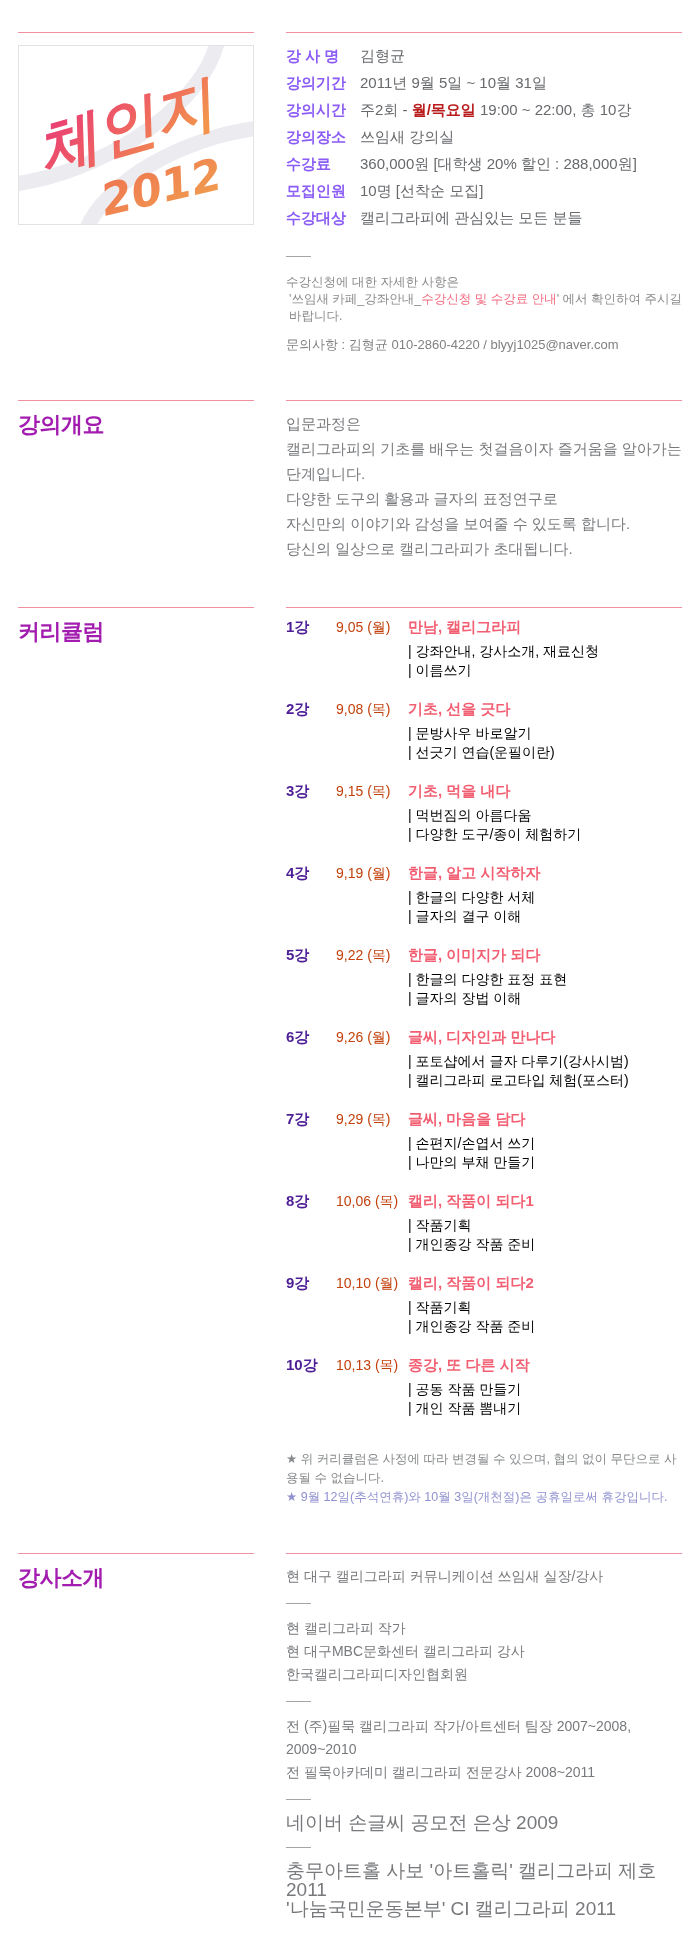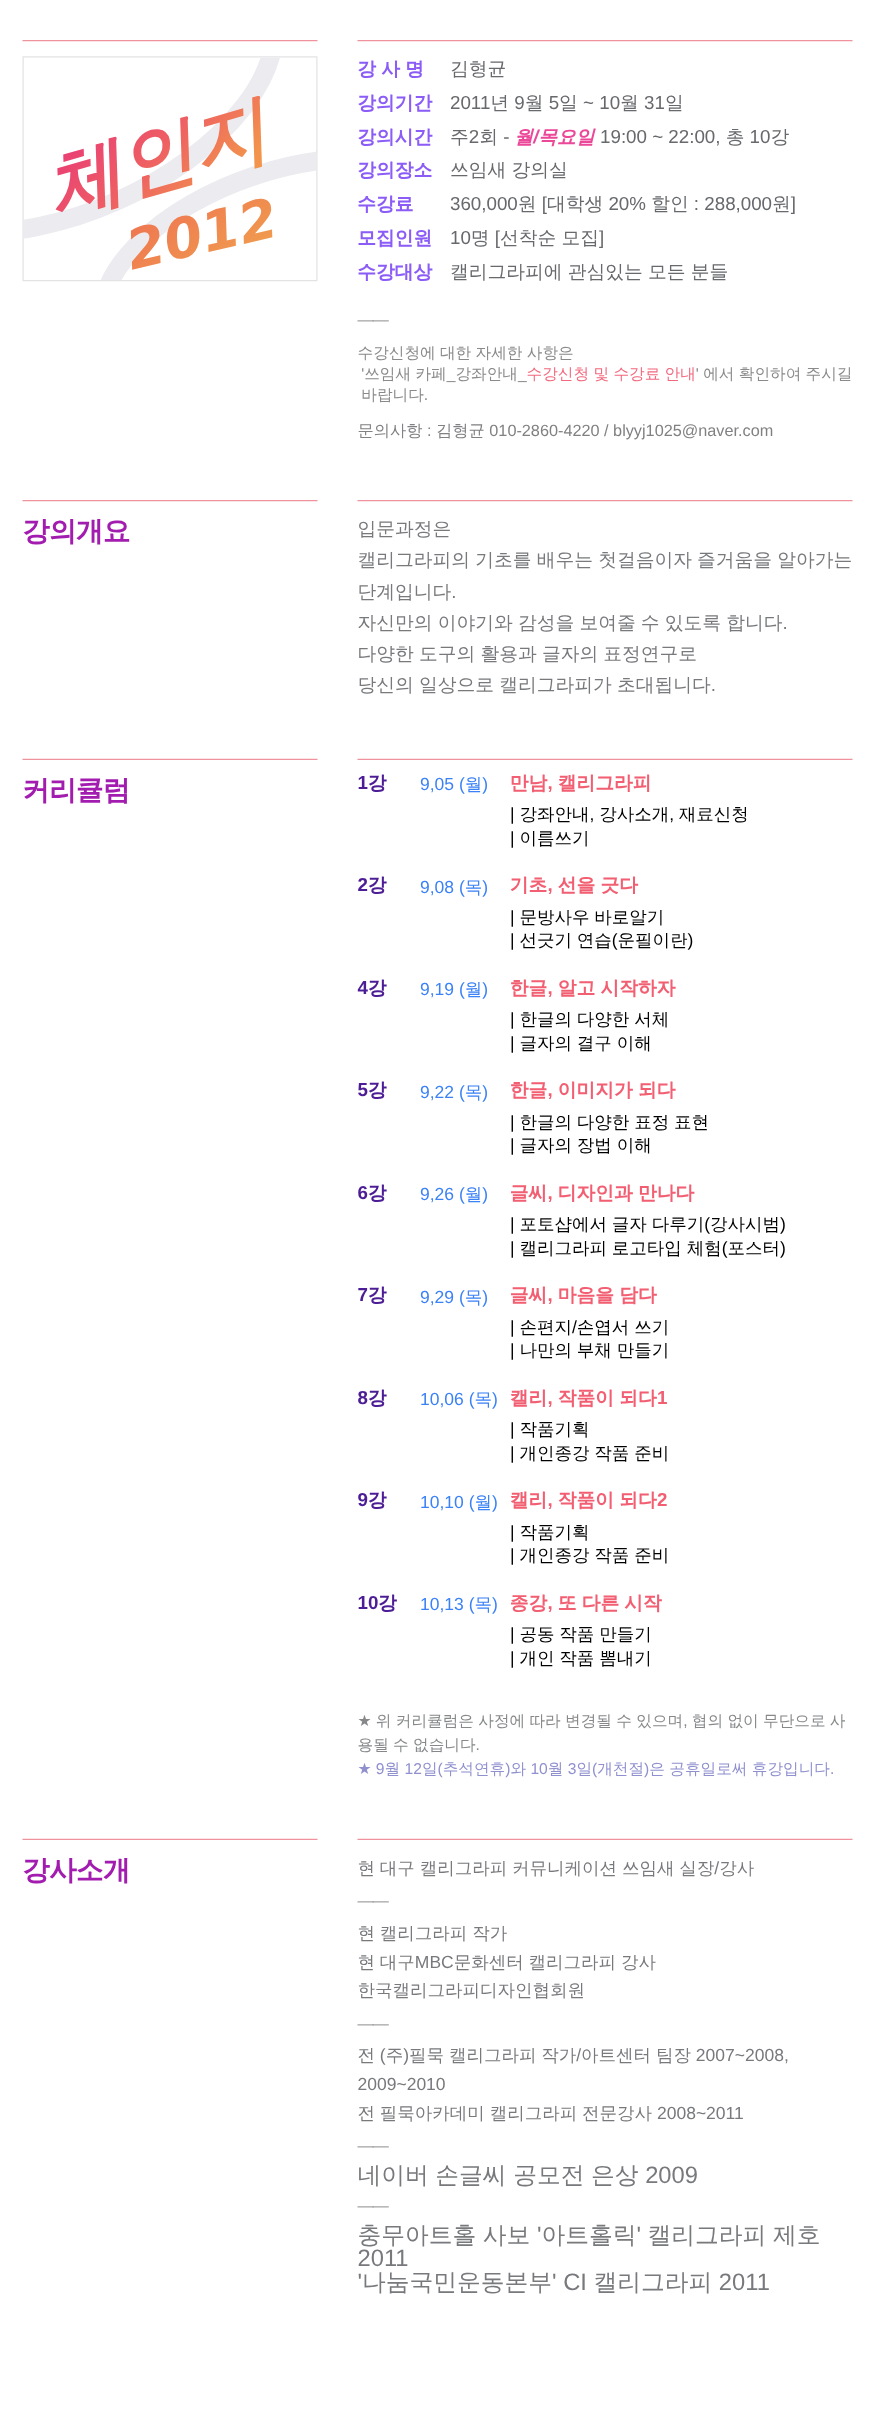--- a/index.html
+++ b/index.html
@@ -22,36 +22,36 @@
   .sec { margin-top:46px; }
   h2 { font-size:22px; color:#a21caf; margin:9px 0 0; font-weight:bold; letter-spacing:-0.5px; }
 
   .photo { margin-top:12px; width:234px; height:178px; border:1px solid #e3e3e6; background:#fff; overflow:hidden; }
   svg text { font-family:"DejaVu Sans","Liberation Sans",sans-serif; }
 
   .info-table { margin-top:14px; }
   .irow { display:flex; font-size:15px; line-height:18px; margin-bottom:9px; }
   .ilabel { width:74px; flex-shrink:0; color:#8b5cf6; font-weight:bold; }
   .ivalue { color:#67696c; }
-  .ivalue .accent { color:#ec4899;font-style:italic; }
+  .ivalue .accent { color:#b91c1c; }
 
   .apply { margin-top:22px; font-size:12.5px; color:#8a8a8a; }
   .dash { color:#9a9a9a; letter-spacing:-1px; font-size:13px; line-height:13px; }
   .apply .dash { margin-bottom:12px; }
   .apply-line { line-height:17px; }
   .apply-line .accent2 { color:#f2697f; }
   .apply-line.indent { padding-left:3px; }
   .contact { margin-top:11px; color:#818184; font-size:13px; }
 
   .overview { padding-top:10px; font-size:15px; line-height:25px; color:#77797c; }
 
   .cur-wrap { padding-top:10px; }
   .cur-row { display:flex; margin-bottom:20px; font-size:15px; line-height:18px; }
   .cur-no { width:50px; flex-shrink:0; color:#4c1d95; font-weight:bold; }
-  .cur-date { width:72px; flex-shrink:0; color:#3b82f6; font-size:14px; }
+  .cur-date { width:72px; flex-shrink:0; color:#c2410c; font-size:14px; }
   .cur-body { flex:1; }
   .cur-title { color:#f25f72; font-weight:bold; margin-bottom:6px; }
   .cur-sub { font-size:14px; color:#000000; line-height:19px; }
 
   .cur-notes { margin-top:32px; font-size:12.5px; line-height:19px; }
   .note1 { color:#86888a; }
   .note2 { color:#9090cf; }
 
   .instructor { padding-top:11px; }
   .ins-line { font-size:14px; line-height:23px; color:#77797c; }
@@ -128,22 +128,22 @@
     </div>
   </div>
 
   <div class="cols sec">
     <div class="col-l">
       <h2>강의개요</h2>
     </div>
     <div class="col-r overview">
       <div>입문과정은</div>
       <div>캘리그라피의 기초를 배우는 첫걸음이자 즐거움을 알아가는 단계입니다.</div>
+      <div>다양한 도구의 활용과 글자의 표정연구로</div>
       <div>자신만의 이야기와 감성을 보여줄 수 있도록 합니다.</div>
-      <div>다양한 도구의 활용과 글자의 표정연구로</div>
       <div>당신의 일상으로 캘리그라피가 초대됩니다.</div>
     </div>
   </div>
 
   <div class="cols sec">
     <div class="col-l">
       <h2>커리큘럼</h2>
     </div>
     <div class="col-r">
       <div class="cur-wrap">
@@ -159,20 +159,29 @@
         <div class="cur-row">
           <div class="cur-no">2강</div>
           <div class="cur-date">9,08 (목)</div>
           <div class="cur-body">
               <div class="cur-title">기초, 선을 긋다</div>
               <div class="cur-sub">| 문방사우 바로알기</div>
               <div class="cur-sub">| 선긋기 연습(운필이란)</div>
             </div>
         </div>
         <div class="cur-row">
+          <div class="cur-no">3강</div>
+          <div class="cur-date">9,15 (목)</div>
+          <div class="cur-body">
+              <div class="cur-title">기초, 먹을 내다</div>
+              <div class="cur-sub">| 먹번짐의 아름다움</div>
+              <div class="cur-sub">| 다양한 도구/종이 체험하기</div>
+            </div>
+        </div>
+        <div class="cur-row">
           <div class="cur-no">4강</div>
           <div class="cur-date">9,19 (월)</div>
           <div class="cur-body">
               <div class="cur-title">한글, 알고 시작하자</div>
               <div class="cur-sub">| 한글의 다양한 서체</div>
               <div class="cur-sub">| 글자의 결구 이해</div>
             </div>
         </div>
         <div class="cur-row">
           <div class="cur-no">5강</div>

